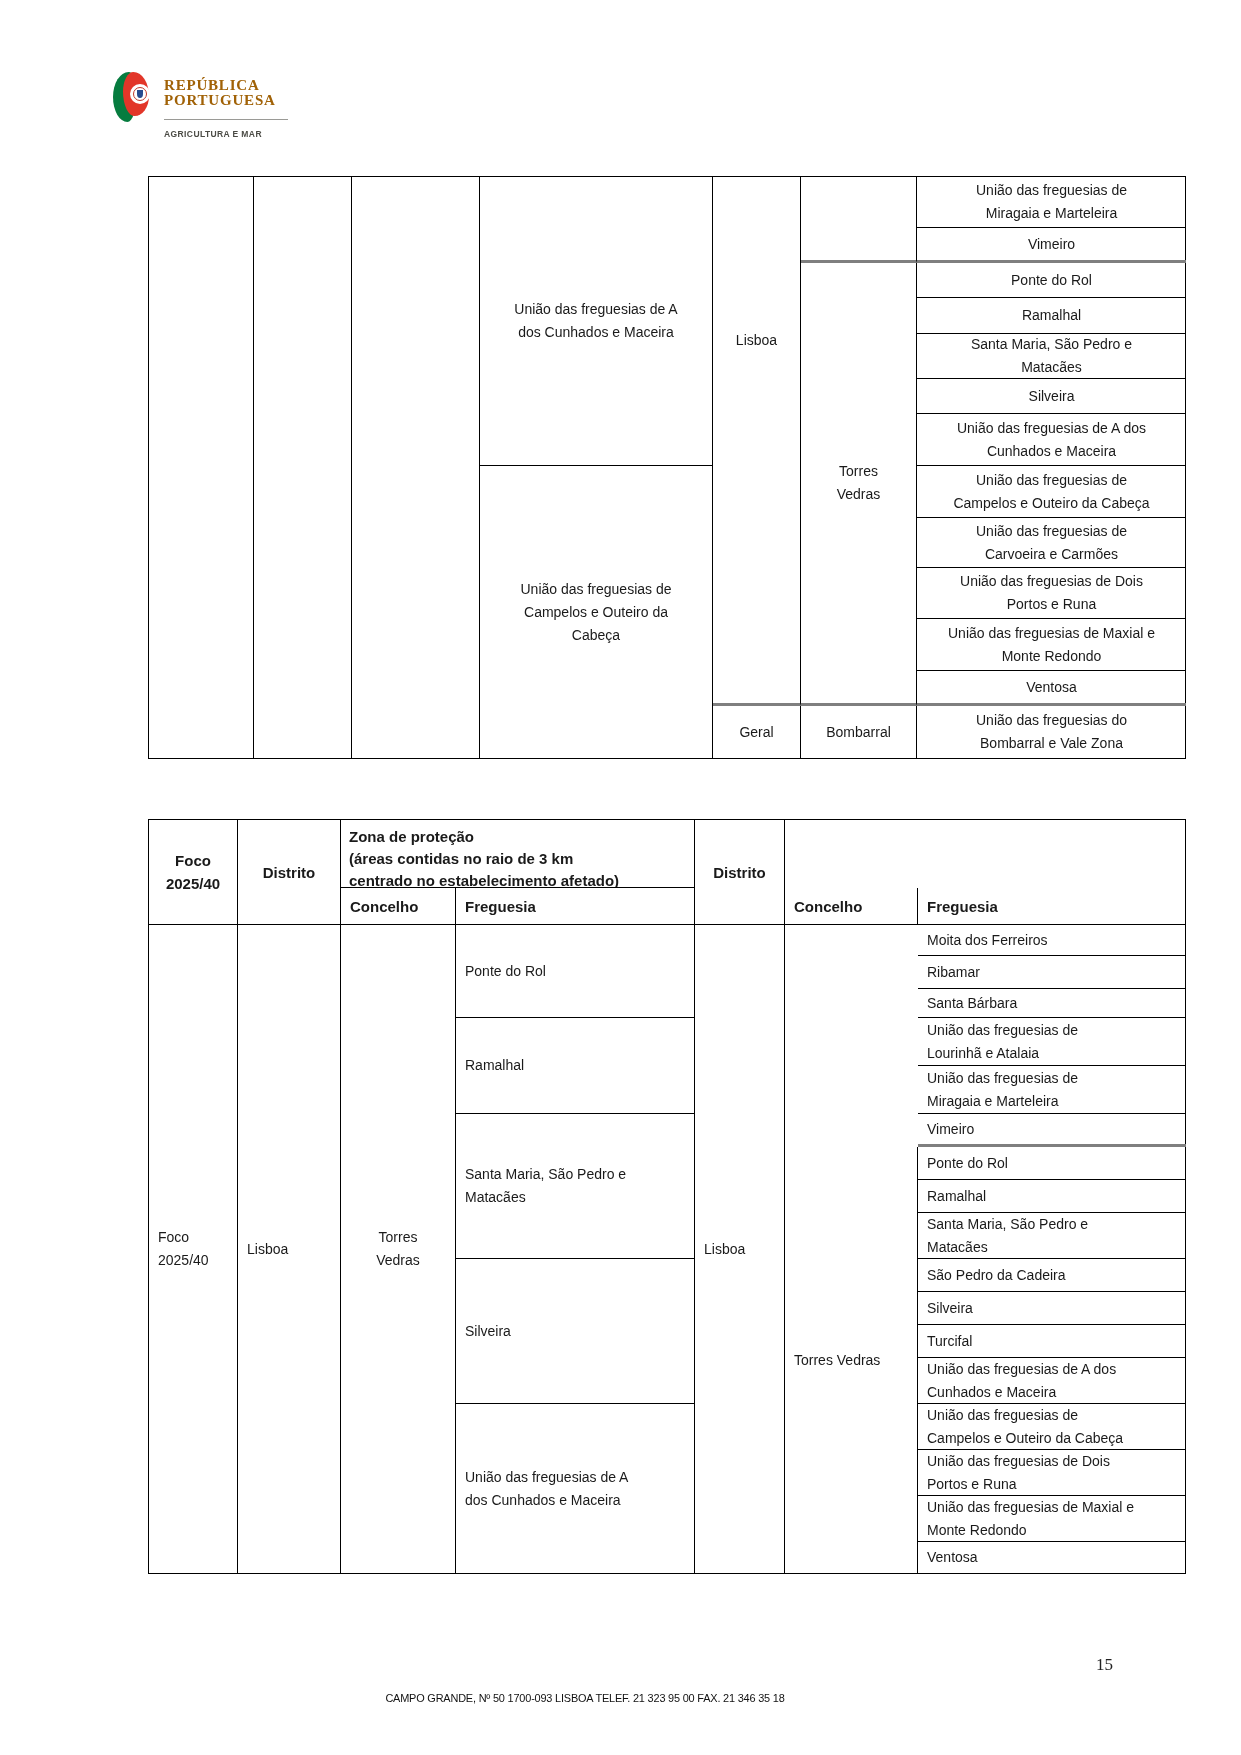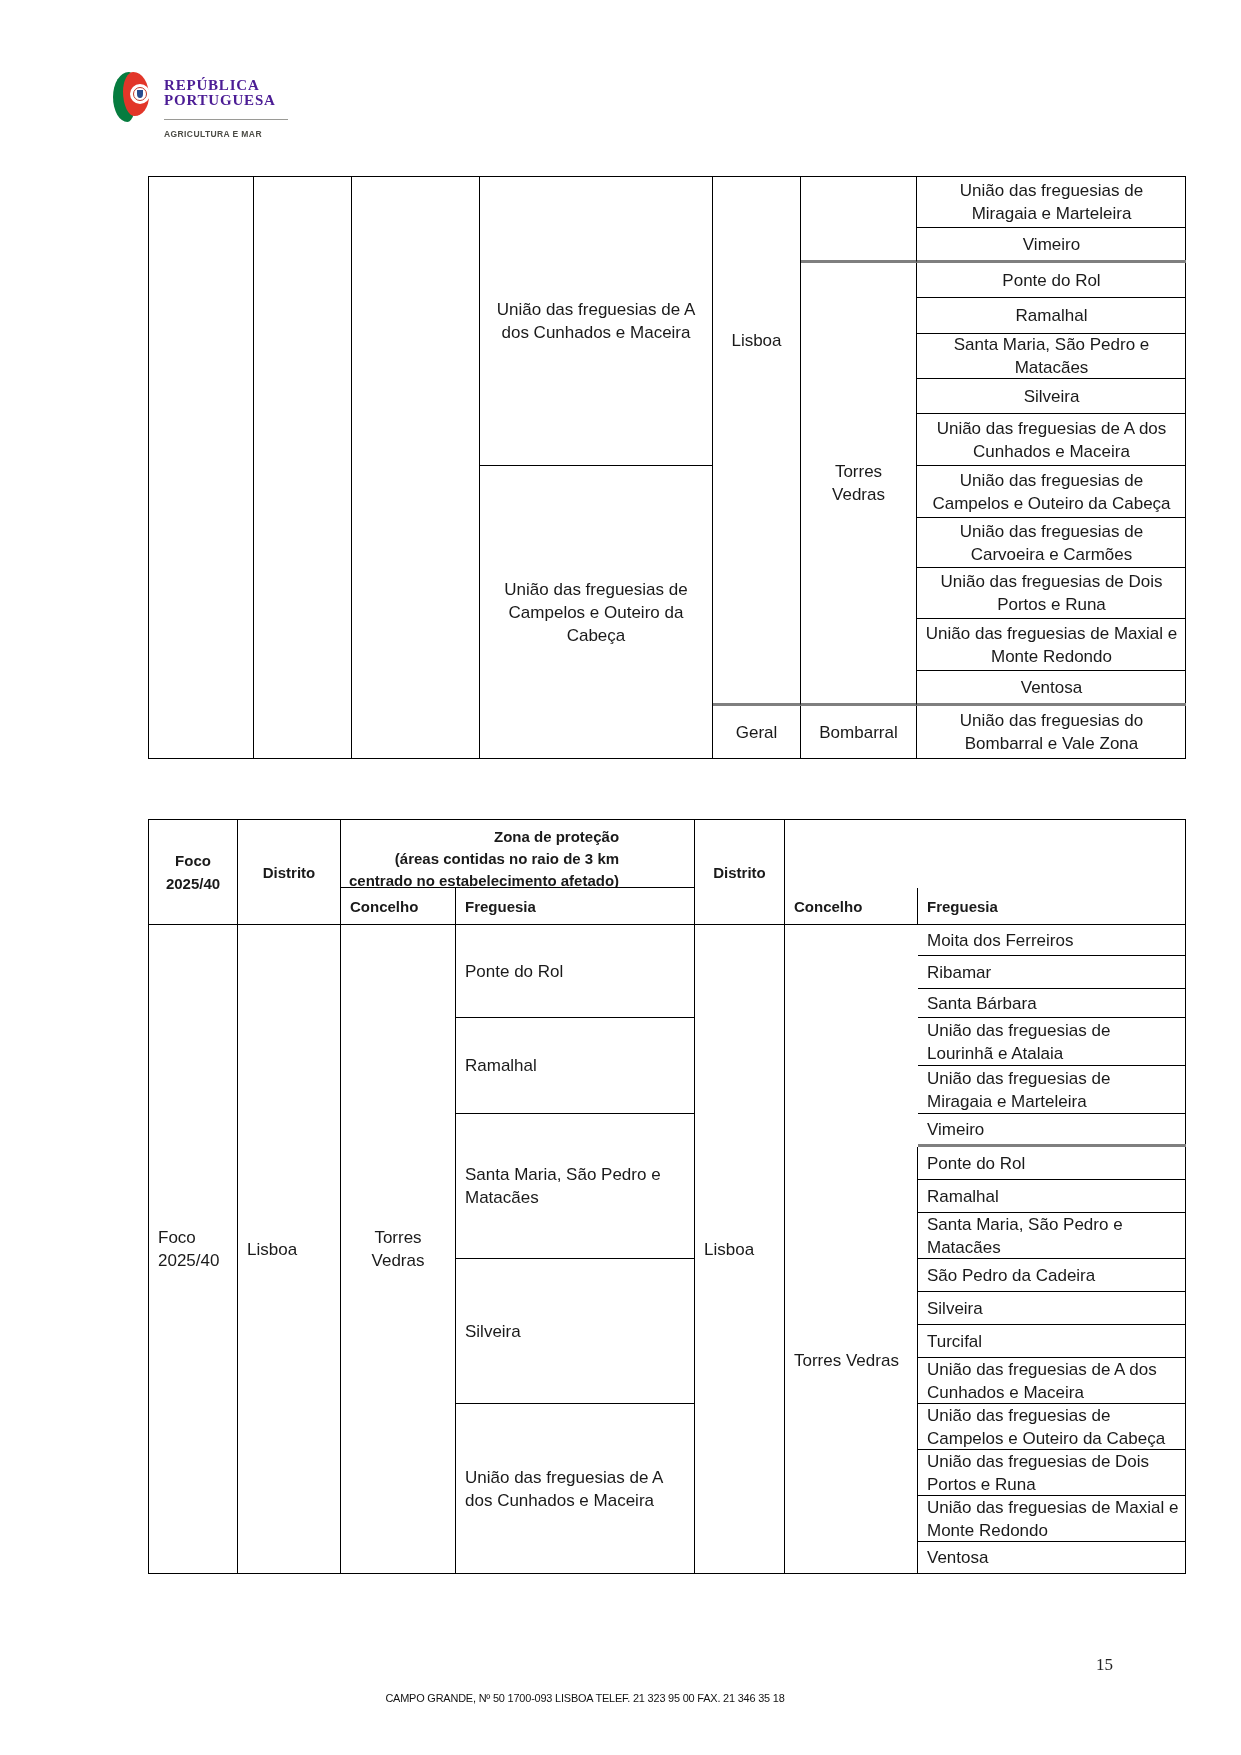--- a/index.html
+++ b/index.html
@@ -20,48 +20,48 @@
   .flag-red { position:absolute; left:10px; top:0; width:26px; height:44px;
     background:#e23629; border-radius: 40% 60% 55% 45% / 45% 55% 45% 55%; }
   .flag-circle { position:absolute; left:7px; top:12px; width:20px; height:20px;
     background:#fff; border-radius:50%; }
   .flag-ring { position:absolute; left:3px; top:3px; width:14px; height:14px;
     border:1.5px solid #c0392b; border-radius:50%; }
   .flag-shield { position:absolute; left:7px; top:6px; width:6px; height:8px;
     background:#274b8f; border-radius:0 0 50% 50%; }
   .gov-text { position:absolute; left:51px; top:8px; width:240px; }
   .gov-line { font-family:"Liberation Serif","DejaVu Serif",serif; font-weight:bold;
-    font-size:15px; line-height:15px; letter-spacing:0.8px; color:#4c1d95; }
+    font-size:15px; line-height:15px; letter-spacing:0.8px; color:#a16207; }
   .gov-divider { width:124px; height:1px; background:#9a9a96; margin-top:11px; }
   .gov-sub { margin-top:9px; font-size:8.5px; font-weight:bold; letter-spacing:0.4px; color:#4b4b45; }
   .dgav-logo { position:absolute; left:963px; top:58px; width:200px; }
   .dgav-word { font-weight:bold; font-size:62px; line-height:62px; letter-spacing:-3px; }
   .dgav-gray { color:#9c9c9c; }
   .dgav-red  { color:#8e2a2e; }
   .dgav-caption { position:absolute; left:70px; top:68px; font-size:9.5px; line-height:11.5px;
     font-weight:bold; color:#8e2a2e; white-space:pre-line; }
   
   .tbl { position:absolute; left:148px; display:grid; border:1.3px solid #000; }
   .tbl1 { top:176px; width:1038px;
     grid-template-columns:105px 98px 128px 233px 88px 116px 269px;
     grid-template-rows:51px 35px 35px 36px 45px 35px 52px 52px 50px 51px 52px 35px 52px; }
   .tbl2 { top:819px; width:1038px;
     grid-template-columns:89px 103px 115px 239px 90px 133px 268px;
     grid-template-rows:68px 37px 31px 33px 29px 48px 48px 33px 33px 33px 46px 33px 33px 33px 46px 46px 46px 46px 31px; }
   .cell { border-right:1.3px solid #000; border-bottom:1.3px solid #000;
     display:flex; align-items:center; justify-content:center;
-    font-size:17px; line-height:23px; white-space:pre-line; text-align:center;
+    font-size:14px; line-height:23px; white-space:pre-line; text-align:center;
     padding:1px 4px; overflow:hidden; }
   .cell.left { justify-content:flex-start; text-align:left; padding-left:9px; }
   .cell.bold { font-weight:bold; font-size:15px; }
   .cell.no-r { border-right:none; }
   .cell.no-b { border-bottom:none; }
   .cell.thick-b { border-bottom:3px solid #7f7f7f; }
   .cell.top-offset { align-items:flex-start; padding-top:152px; }
-  .cell.hdr-left { justify-content:flex-start; text-align:right; align-items:flex-start;
+  .cell.hdr-left { justify-content:flex-start; text-align:left; align-items:flex-start;
     padding:6px 8px; line-height:22px; }
   
   .footer { position:absolute; left:0; top:1692px; width:1170px; text-align:center;
     font-size:11.5px; letter-spacing:-0.2px; transform:scaleX(0.95); transform-origin:center;
     color:#111; }
   .pagenum { position:absolute; left:1096px; top:1655px;
     font-family:"Liberation Serif","DejaVu Serif",serif; font-size:17px; color:#222; }
 </style>
 </head>
 <body>

